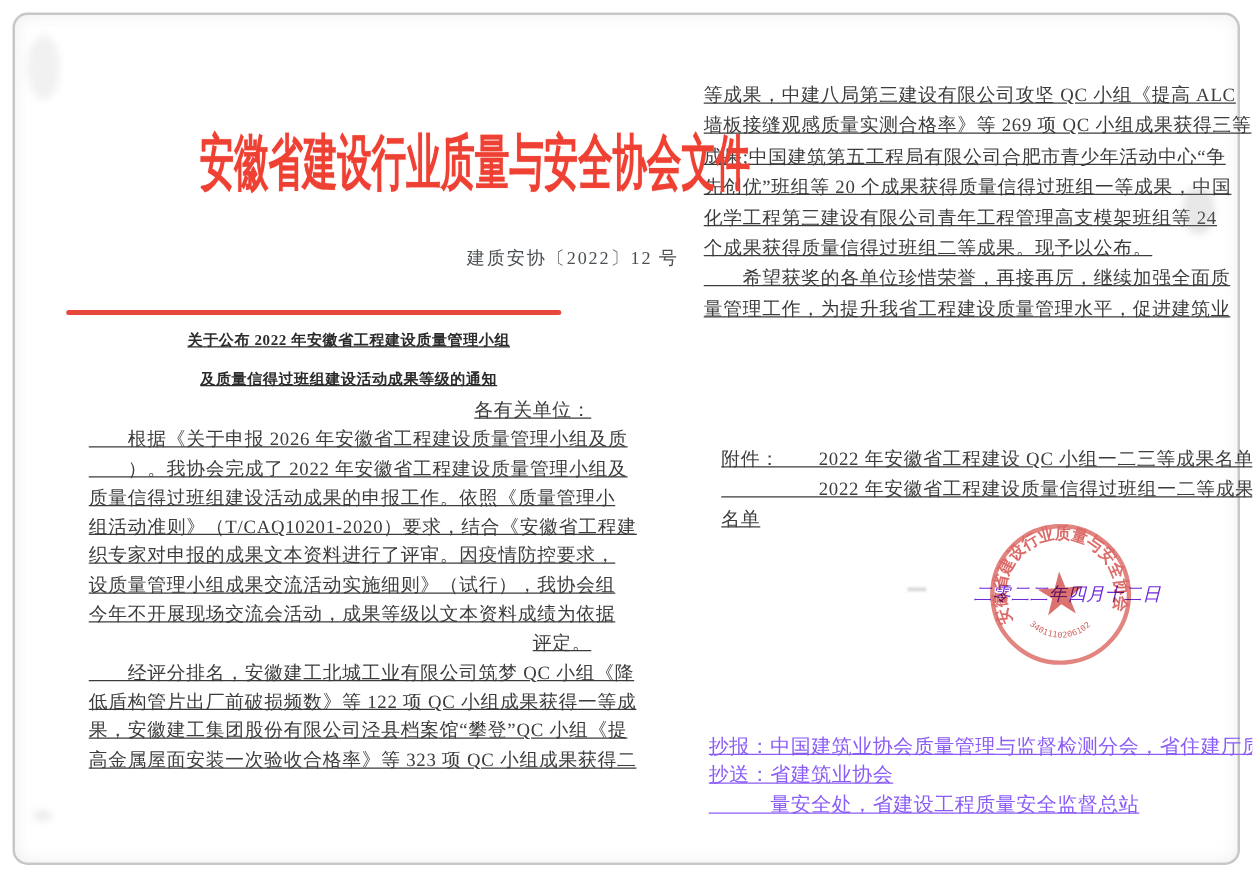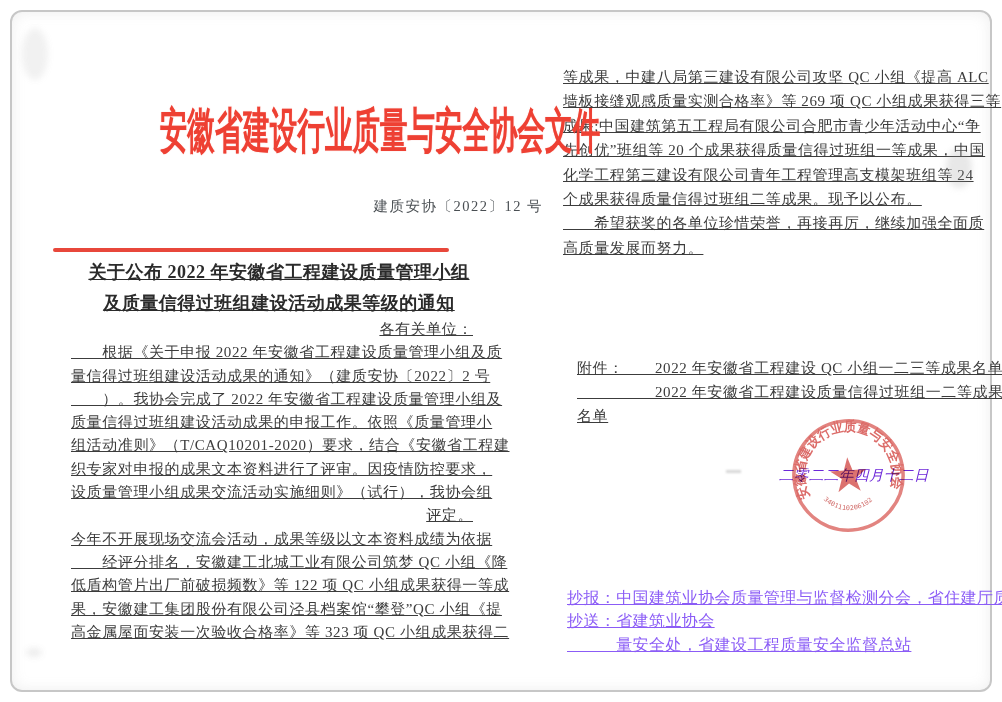--- a/index.html
+++ b/index.html
@@ -18,21 +18,21 @@
     transform:translateX(16px) scale(0.64,1.12);transform-origin:center;
     text-shadow:0 0 1px rgba(238,64,51,.55);
   }
   .doc-no{
     position:absolute;left:43px;top:197px;width:500px;text-align:right;
     font-size:14.5px;color:#4a4f53;letter-spacing:1.5px;white-space:pre;
   }
   .red-rule{position:absolute;left:53px;top:248px;width:396px;height:3.5px;background:#e8473b;border-radius:2px;}
   .doc-title{
     position:absolute;left:29px;top:257px;width:500px;text-align:center;
-    font-size:18px;font-weight:bold;color:#2b2b2b;line-height:31px;letter-spacing:0.5px;
+    font-size:12px;font-weight:bold;color:#2b2b2b;line-height:31px;letter-spacing:0.5px;
   }
   .body-left{
     position:absolute;left:71px;top:318px;width:402px;
     font-size:15px;color:#3c3c3c;line-height:23.3px;letter-spacing:0.6px;text-align:right;
   }
   
   .body-right{
     position:absolute;left:563px;top:65px;width:414px;
     font-size:15px;color:#3c3c3c;line-height:24.4px;letter-spacing:0.6px;
   }
@@ -72,46 +72,45 @@
       <span>安徽省建设行业质量与安全协会文件</span>
     </div>
     <div class="doc-no">建质安协〔2022〕12 号</div>
     <div class="red-rule"></div>
     <div class="doc-title">
         <div class="line">关于公布 2022 年安徽省工程建设质量管理小组</div>
         <div class="line">及质量信得过班组建设活动成果等级的通知</div>
       </div>
     <div class="body-left">
         <div class="line">各有关单位：</div>
-        <div class="line">　　根据《关于申报 2022 年安徽省工程建设质量管理小组及质</div>
-        <div class="line">量信得过班组建设活动成果的通知》（建质安协〔2022〕2 号</div>
+        <div class="line">　　根据《关于申报 2026 年安徽省工程建设质量管理小组及质</div>
         <div class="line">　　）。我协会完成了 2022 年安徽省工程建设质量管理小组及</div>
         <div class="line">质量信得过班组建设活动成果的申报工作。依照《质量管理小</div>
         <div class="line">组活动准则》（T/CAQ10201-2020）要求，结合《安徽省工程建</div>
         <div class="line">织专家对申报的成果文本资料进行了评审。因疫情防控要求，</div>
         <div class="line">设质量管理小组成果交流活动实施细则》（试行），我协会组</div>
+        <div class="line">今年不开展现场交流会活动，成果等级以文本资料成绩为依据</div>
         <div class="line">评定。</div>
-        <div class="line">今年不开展现场交流会活动，成果等级以文本资料成绩为依据</div>
         <div class="line">　　经评分排名，安徽建工北城工业有限公司筑梦 QC 小组《降</div>
         <div class="line">低盾构管片出厂前破损频数》等 122 项 QC 小组成果获得一等成</div>
         <div class="line">果，安徽建工集团股份有限公司泾县档案馆“攀登”QC 小组《提</div>
         <div class="line">高金属屋面安装一次验收合格率》等 323 项 QC 小组成果获得二</div>
       </div>
   </div>
 
   <div>
     <div class="body-right">
         <div class="line">等成果，中建八局第三建设有限公司攻坚 QC 小组《提高 ALC</div>
         <div class="line">墙板接缝观感质量实测合格率》等 269 项 QC 小组成果获得三等</div>
         <div class="line">成果;中国建筑第五工程局有限公司合肥市青少年活动中心“争</div>
         <div class="line">先创优”班组等 20 个成果获得质量信得过班组一等成果，中国</div>
         <div class="line">化学工程第三建设有限公司青年工程管理高支模架班组等 24</div>
         <div class="line">个成果获得质量信得过班组二等成果。现予以公布。</div>
         <div class="line">　　希望获奖的各单位珍惜荣誉，再接再厉，继续加强全面质</div>
-        <div class="line">高质量发展而努力。</div>
+        <div class="line">量管理工作，为提升我省工程建设质量管理水平，促进建筑业</div>
       </div>
 
     <div class="attachment">
         <div class="line">附件：　　2022 年安徽省工程建设 QC 小组一二三等成果名单</div>
         <div class="line">　　　　　2022 年安徽省工程建设质量信得过班组一二等成果</div>
         <div class="line">名单</div>
       </div>
 
     <div class="date-line">二零二二年四月十二日</div>
 

